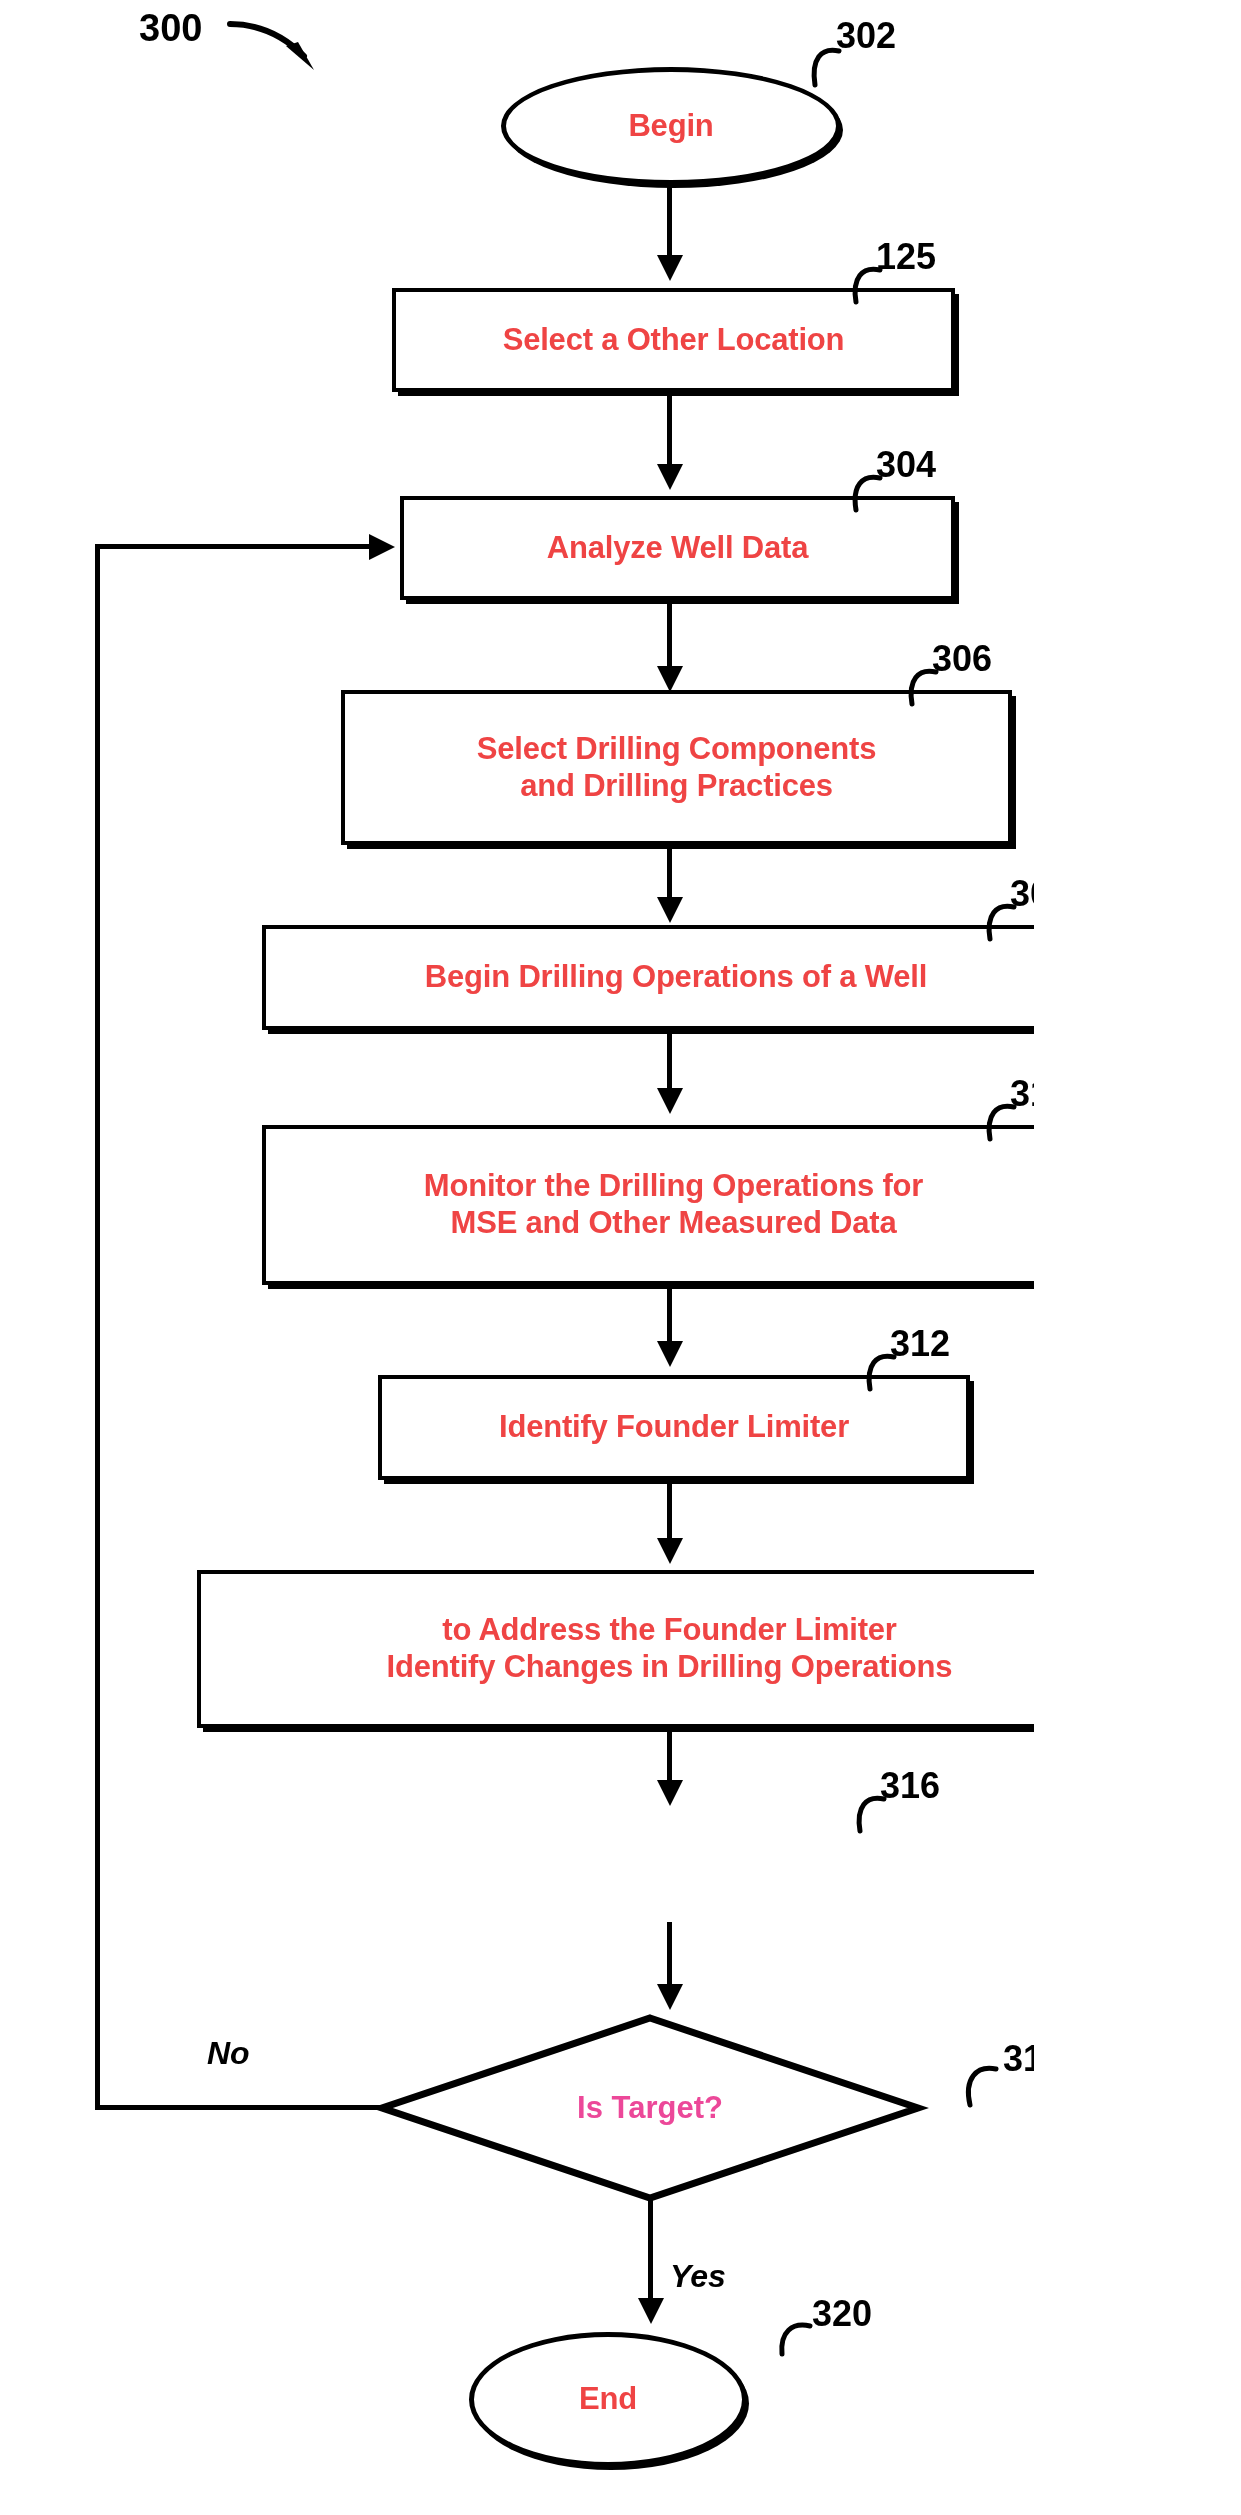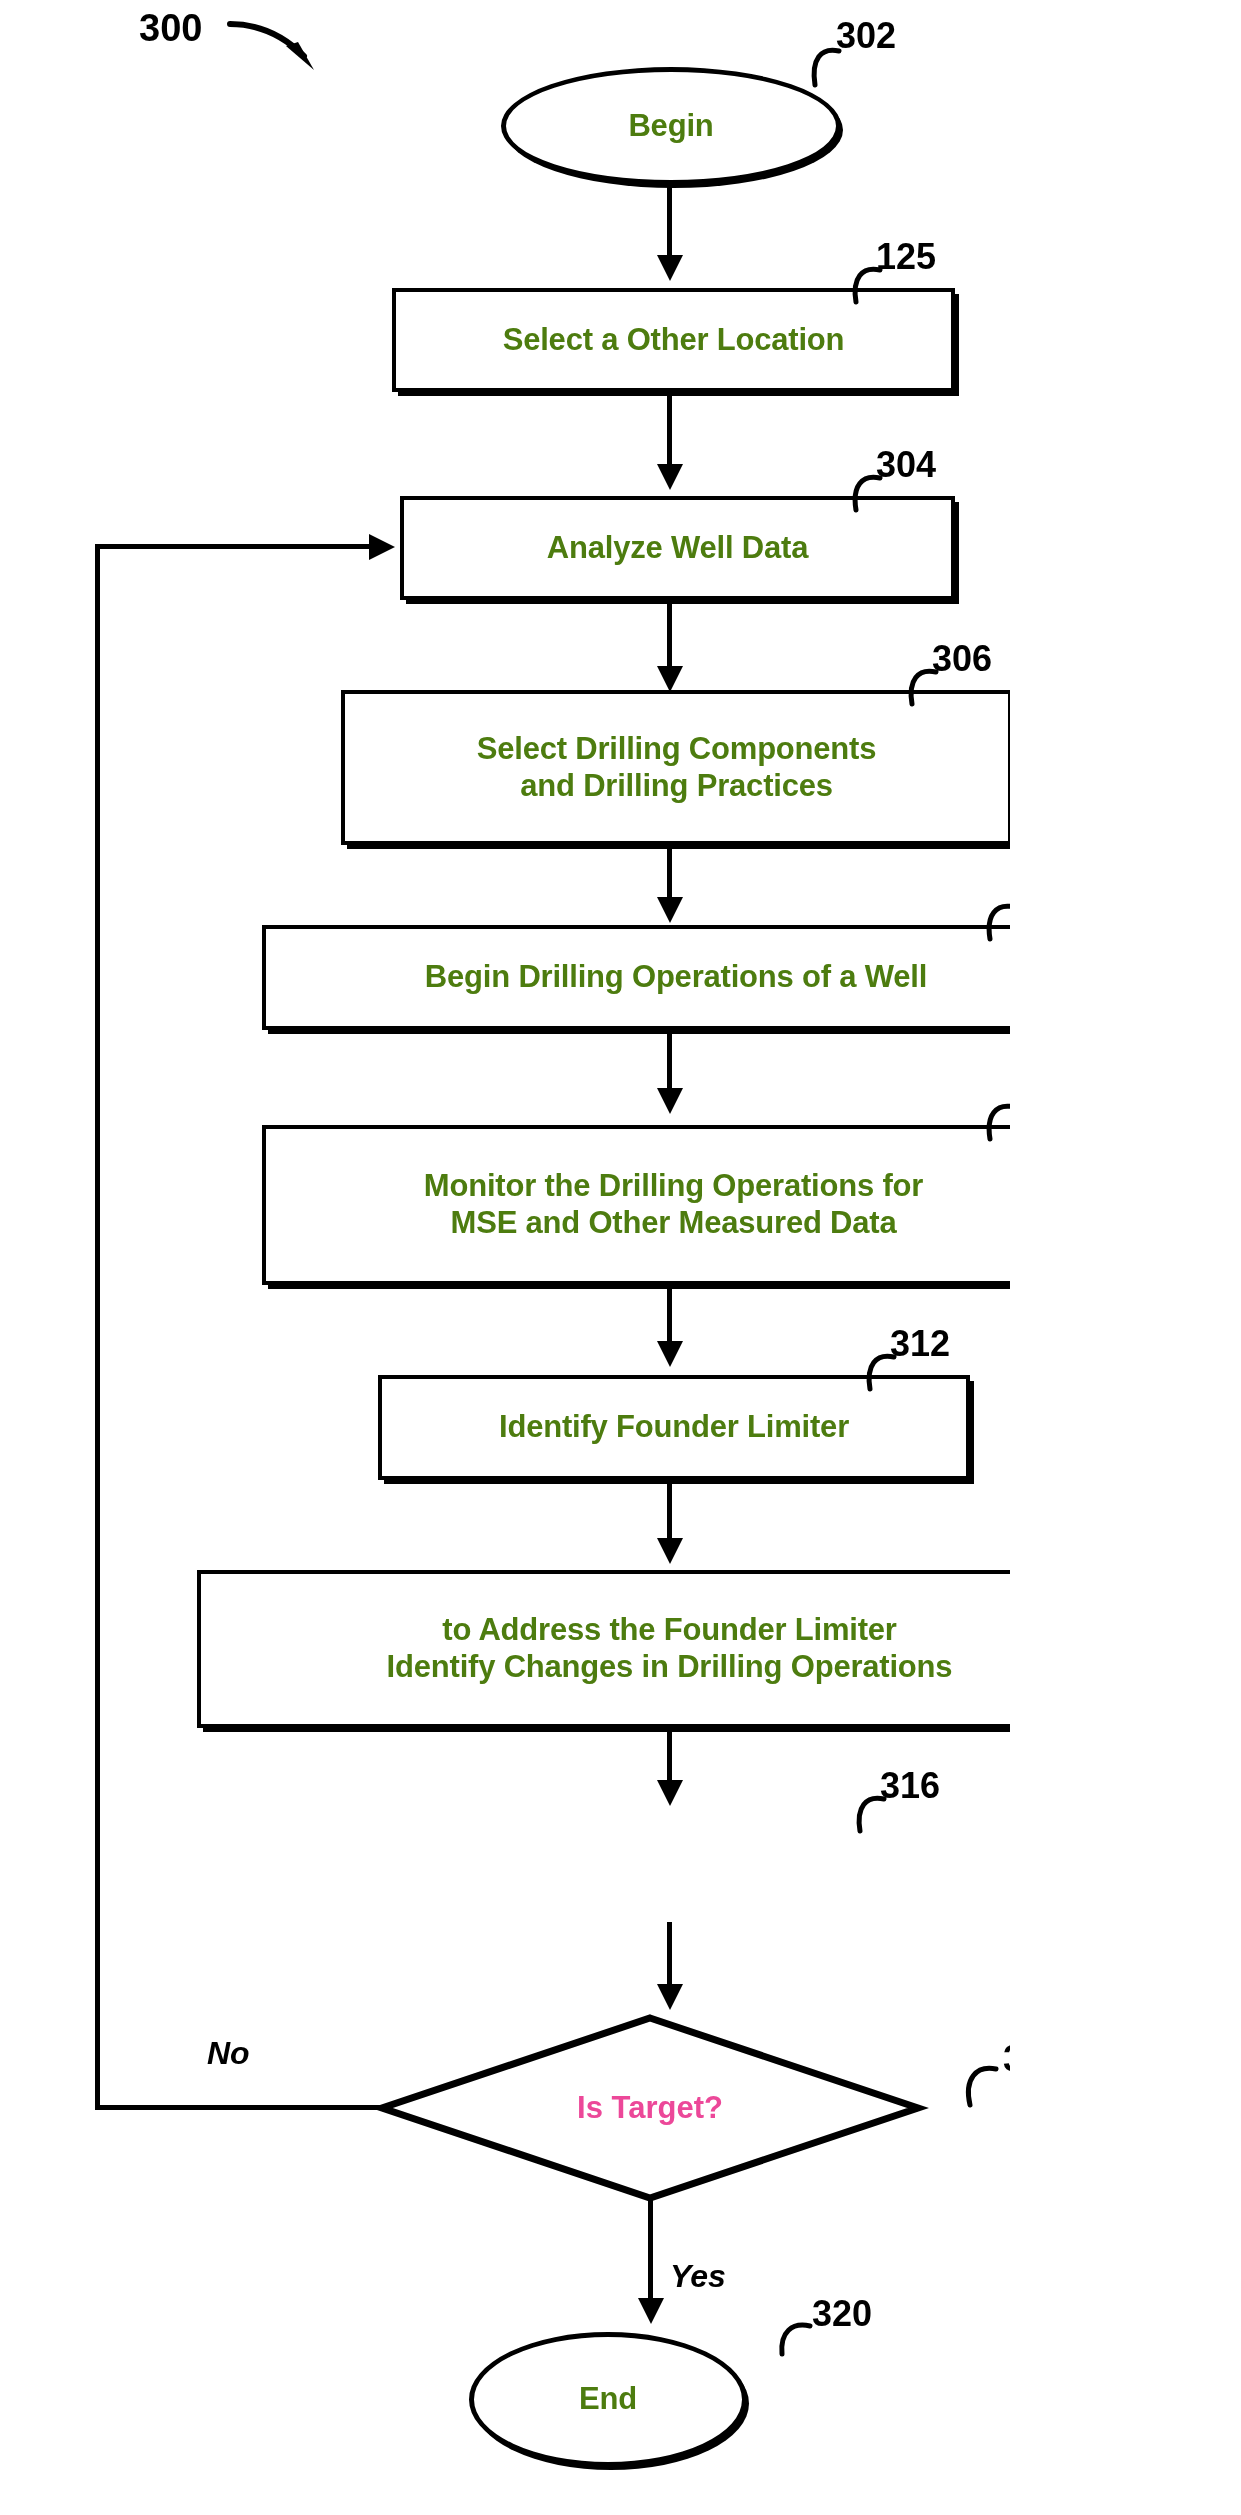--- a/index.html
+++ b/index.html
@@ -11,32 +11,33 @@
   body {
     font-family: "Liberation Sans", sans-serif;
     color: #000000;
   }
   #canvas {
     position: relative;
     width: 1010px;
     height: 2515px;
     background: #ffffff;
     overflow: hidden;
+    padding-left: 24px;
   }
   
   .node {
     position: absolute;
     box-sizing: border-box;
     display: flex;
     align-items: center;
     justify-content: center;
     text-align: center;
     background: #ffffff;
     font-weight: bold;
-    color: #4d7c0f;
+    color: #ef4444;
     line-height: 1.18;
     letter-spacing: -0.2px;
   }
   .rect {
     border: 4px solid #000000;
     
     box-shadow: 5px 5px 0 -1px #000000;
     font-size: 31px;
   }
   .oval {

